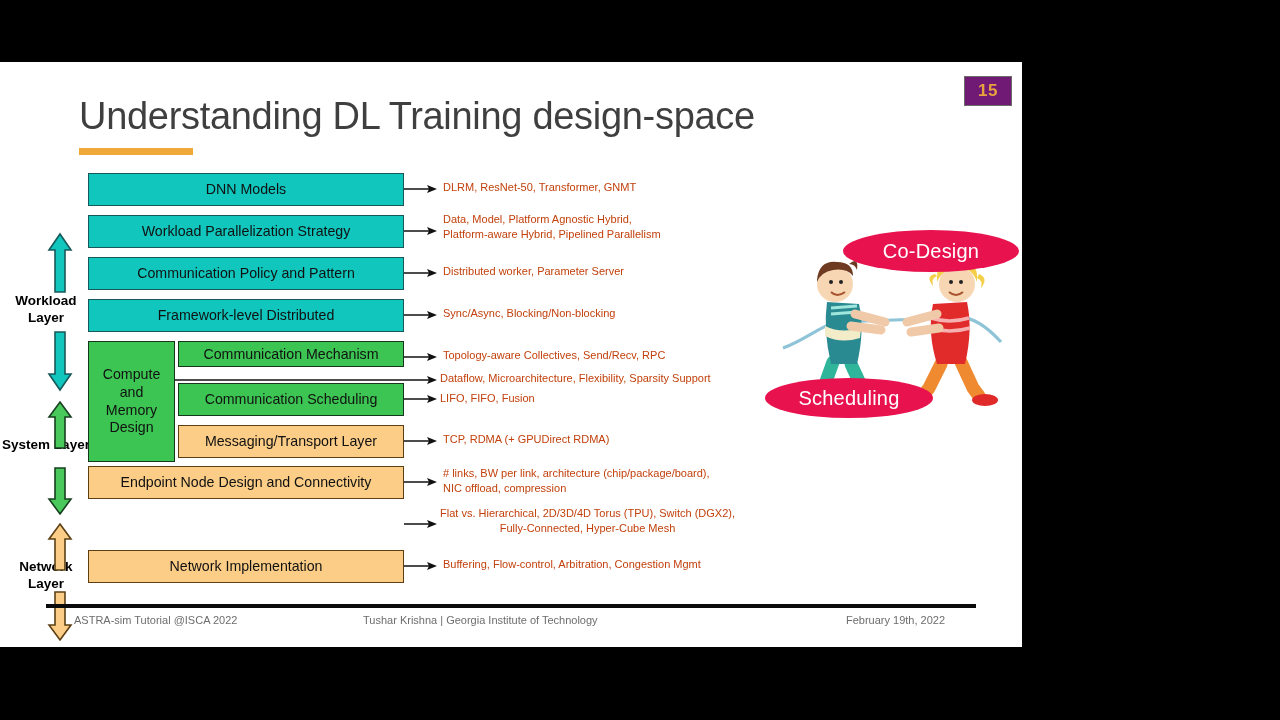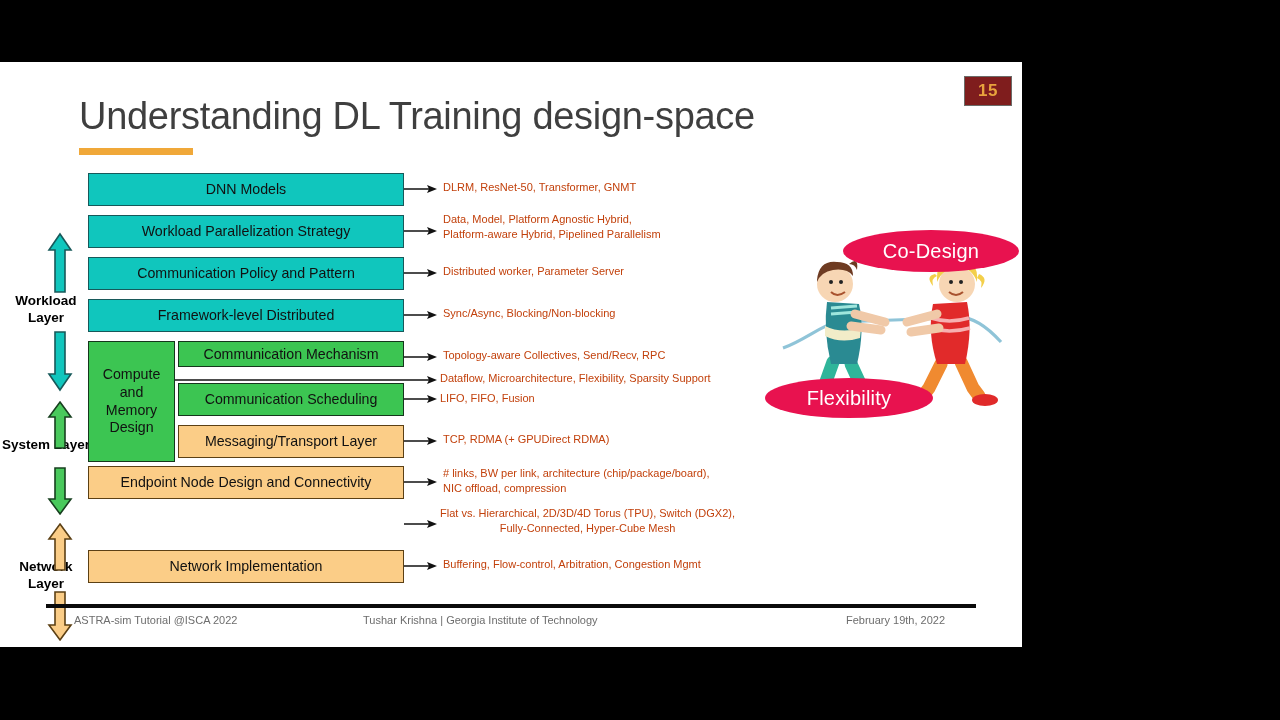--- a/index.html
+++ b/index.html
@@ -16,21 +16,21 @@
     position: absolute; left: 0; top: 62px;
     width: 1022px; height: 585px;
     background: #ffffff;
     overflow: hidden;
   }
 
   
   .page-badge {
     position: absolute; right: 10px; top: 14px;
     width: 48px; height: 30px;
-    background: #7f1d1d;
+    background: #701a75;
     border: 1px solid #6b6b68;
     color: #e8a33d;
     font-size: 17px; font-weight: bold;
     display: flex; align-items: center; justify-content: center;
     letter-spacing: .5px;
   }
 
   
   .slide-title {
     position: absolute; left: 79px; top: 33px;
@@ -349,21 +349,21 @@
 
         <circle cx="186" cy="52" r="2" fill="#222"></circle>
         <circle cx="196" cy="52" r="2" fill="#222"></circle>
         <path d="M184 62 Q191 68 198 62" stroke="#a8522e" stroke-width="2" fill="none"></path>
       </svg>
 
       <div class="pill codesign">
         <span>Co-Design</span>
       </div>
       <div class="pill abstraction">
-        <span>Flexibility</span>
+        <span>Scheduling</span>
       </div>
     </div>
 
     <div class="courtesy">Figure Courtesy: Srinivas Sridharan (Facebook)</div>
 
     <div class="footer-rule"></div>
     <div class="footer-text footer-left">ASTRA-sim Tutorial @ISCA 2022</div>
     <div class="footer-text footer-center">Tushar Krishna | Georgia Institute of Technology</div>
     <div class="footer-text footer-right">February 19th, 2022</div>
 

